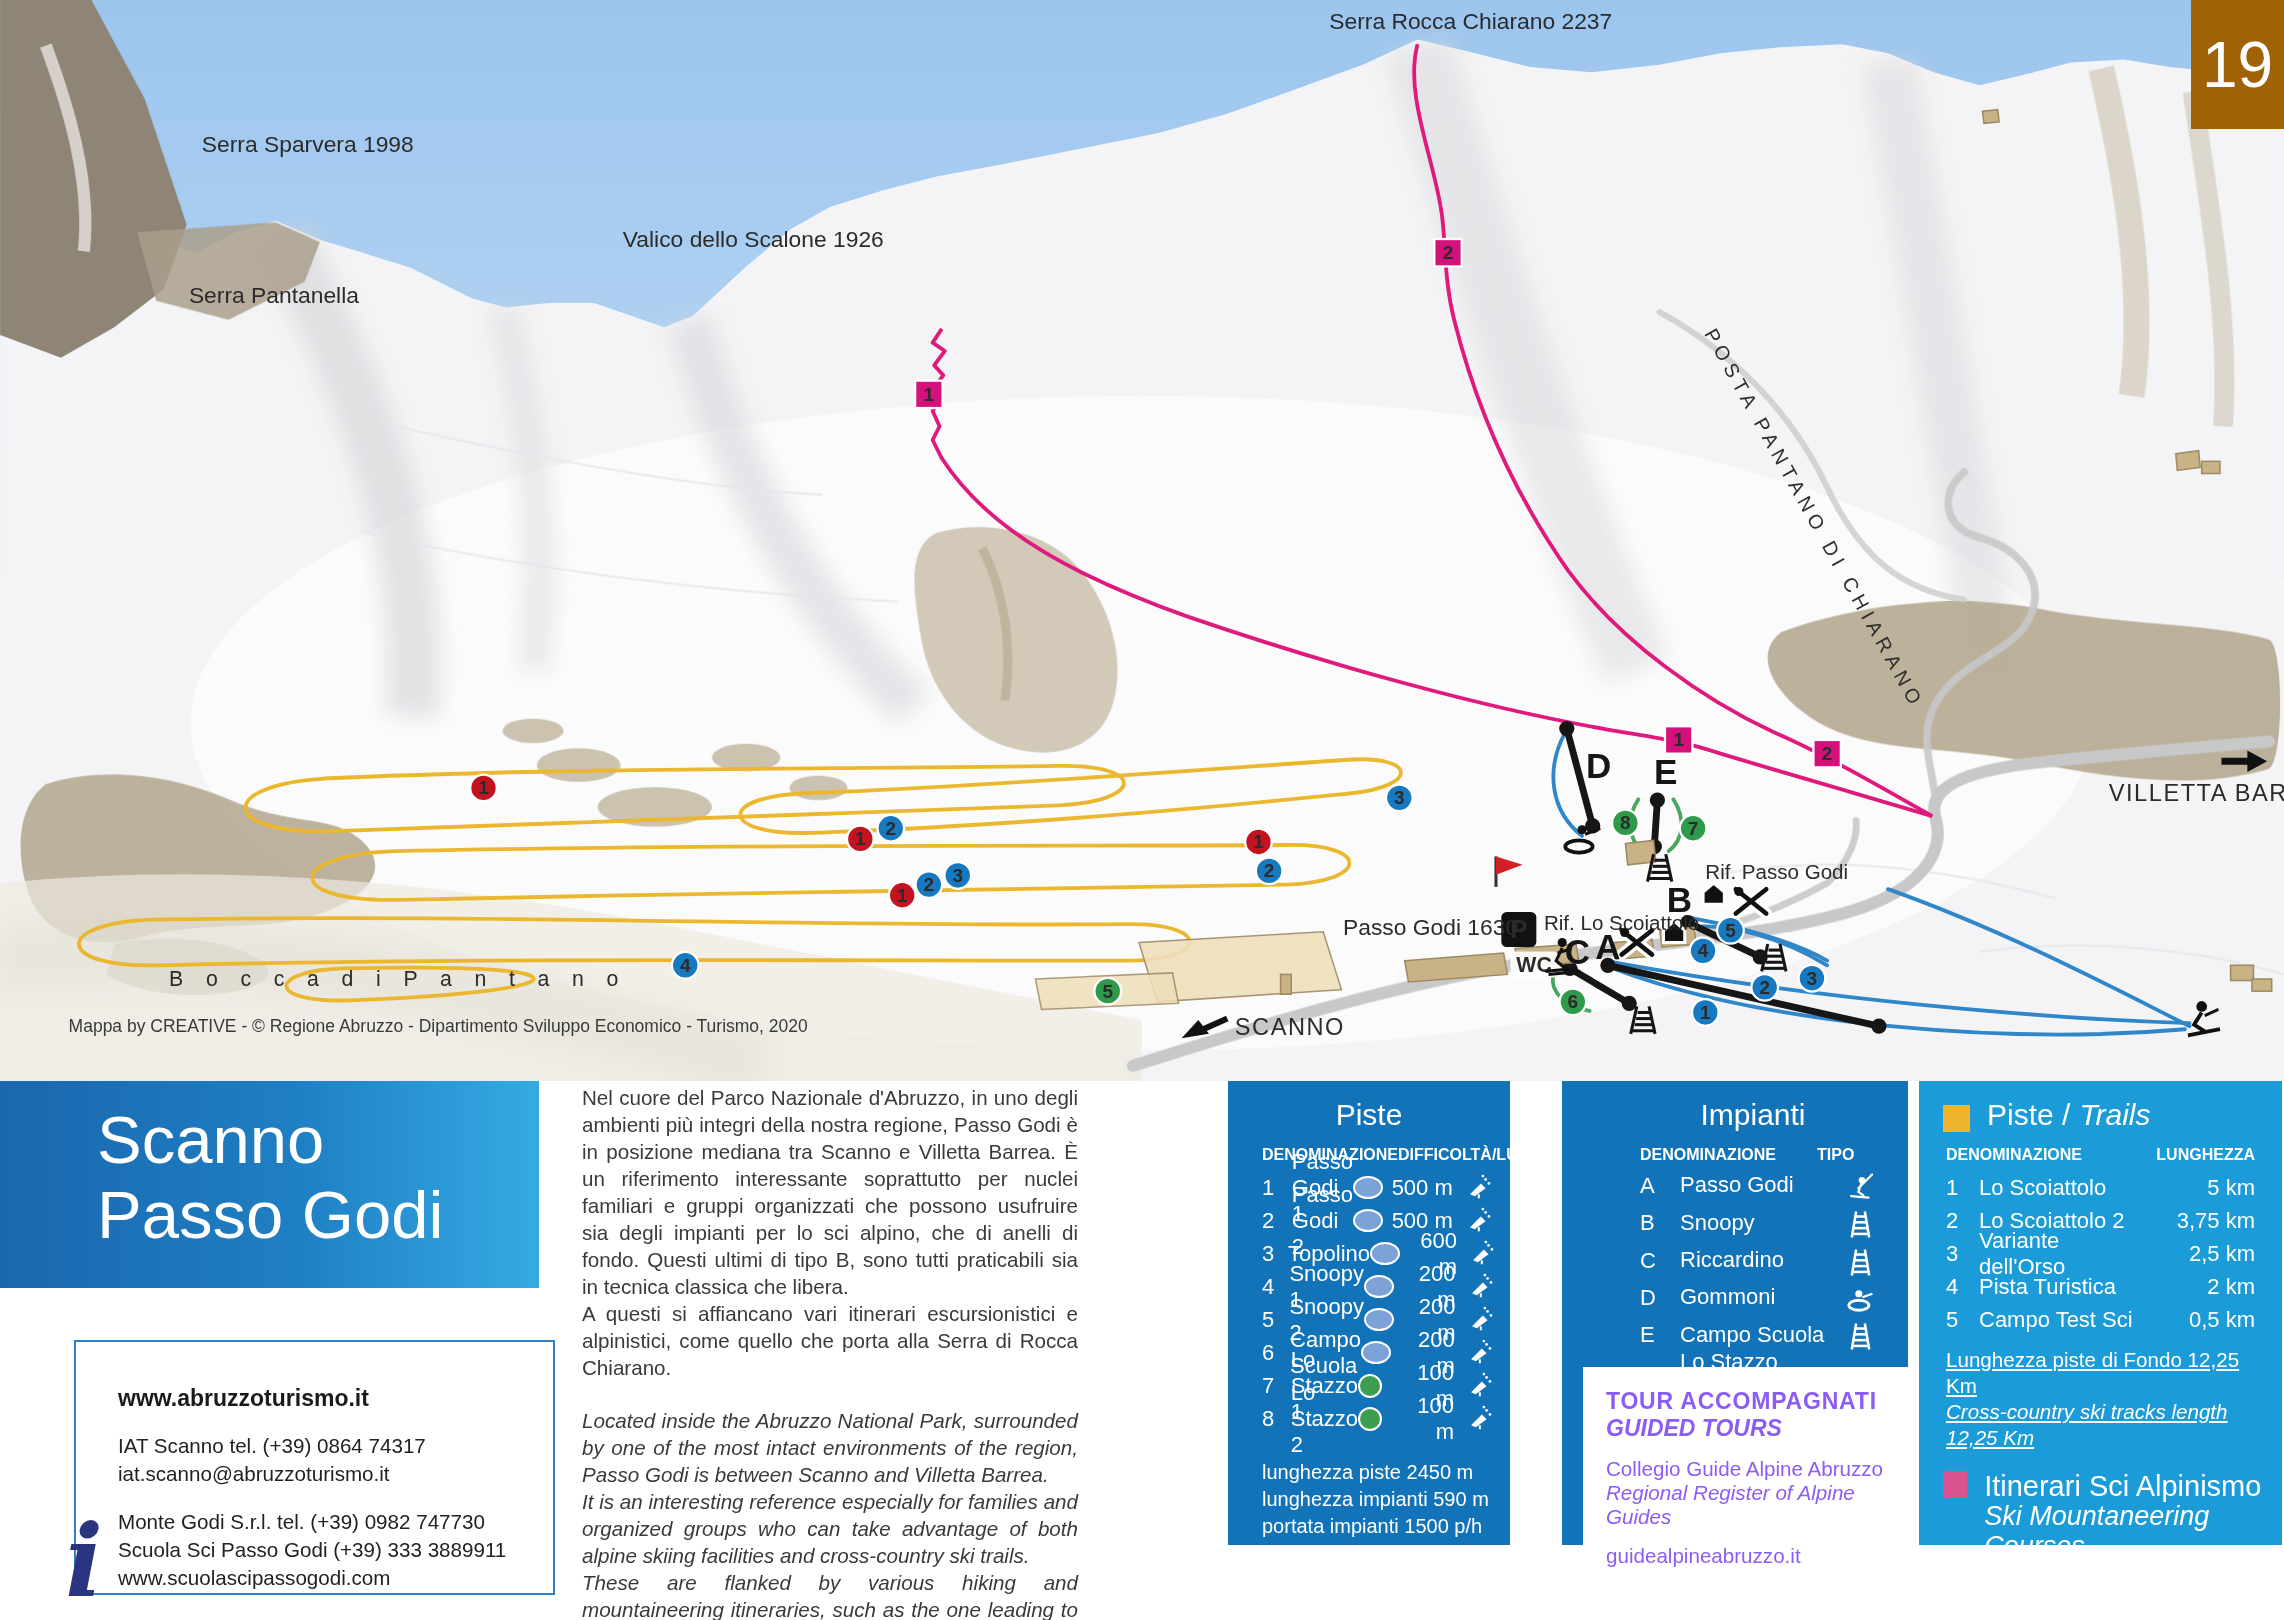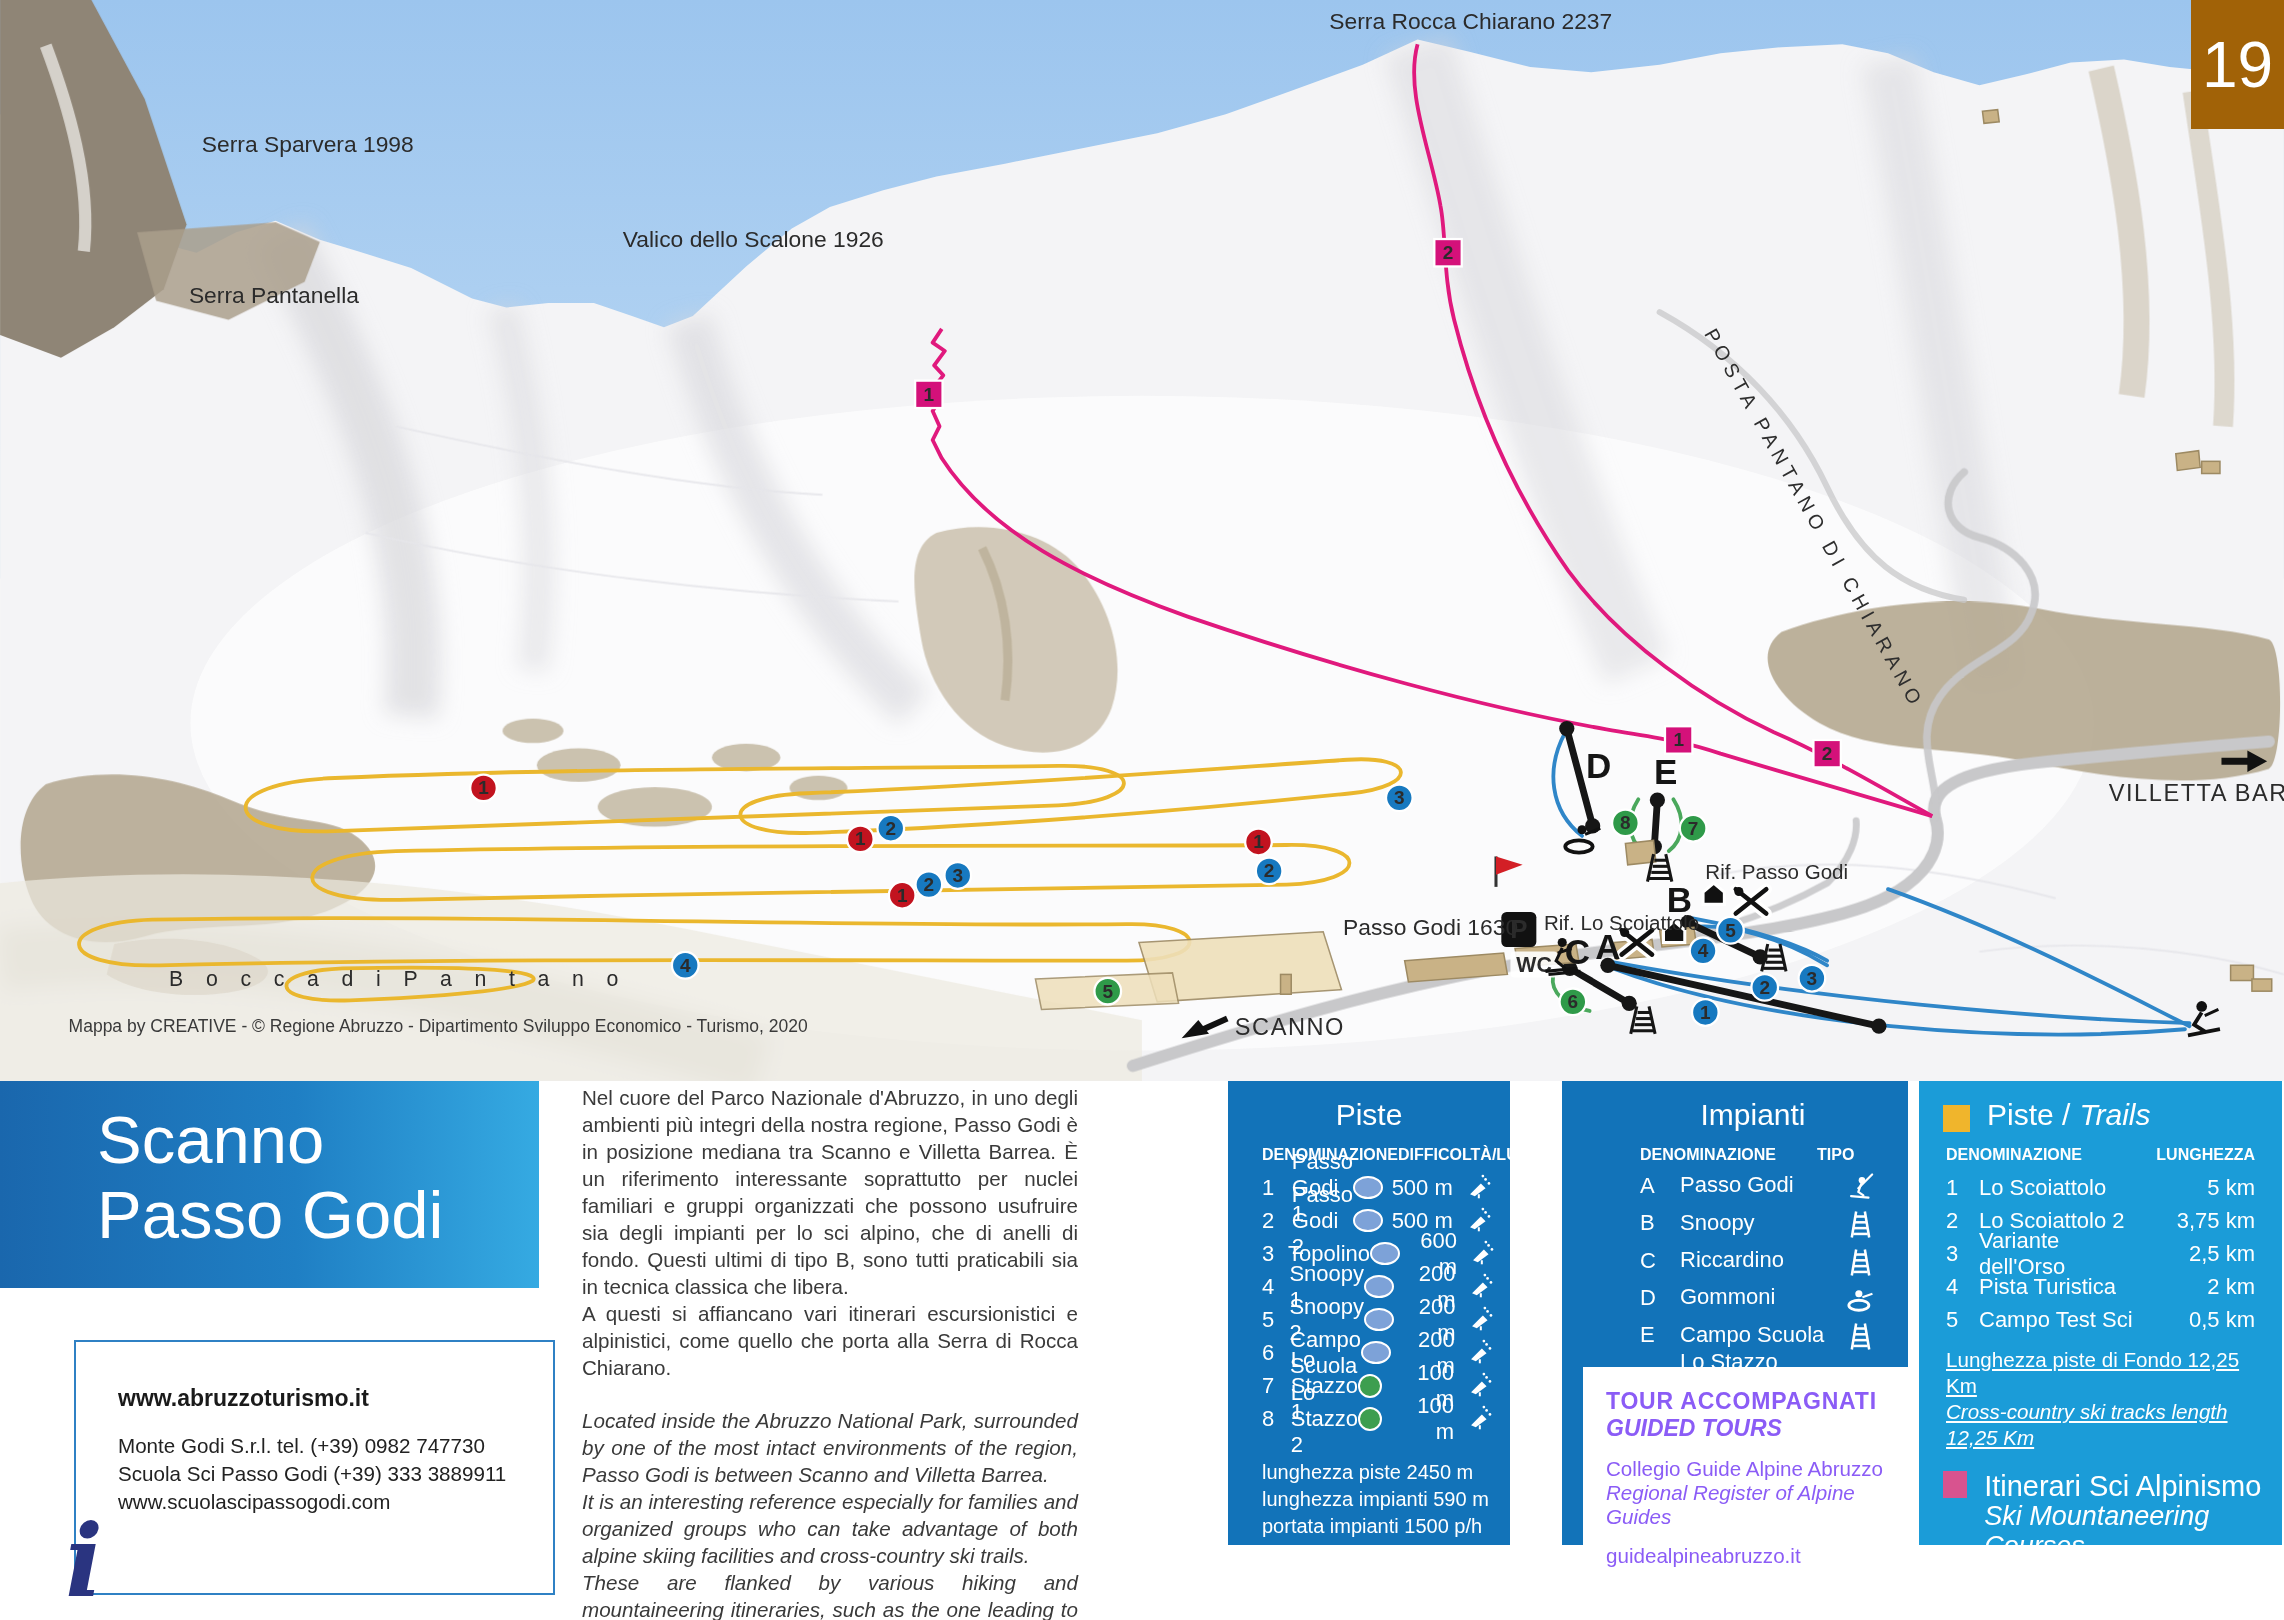--- a/index.html
+++ b/index.html
@@ -429,20 +429,24 @@
 
   <div class="title-panel">
     <div class="t t1">Scanno</div>
     <div class="t">Passo Godi</div>
   </div>
 
   <div class="info-box">
     <div class="info-site">www.abruzzoturismo.it</div>
     <div id="contact-lines">
         <div class="cgroup">
+          <div class="cline">IAT Scanno tel. (+39) 0864 74317</div>
+          <div class="cline">iat.scanno@abruzzoturismo.it</div>
+        </div>
+        <div class="cgroup">
           <div class="cline">Monte Godi S.r.l. tel. (+39) 0982 747730</div>
           <div class="cline">Scuola Sci Passo Godi (+39) 333 3889911</div>
           <div class="cline">www.scuolascipassogodi.com</div>
         </div>
       </div>
     <div class="info-i">i</div>
   </div>
 
   <div class="intro-text">
     <p class="it">Nel cuore del Parco Nazionale d'Abruzzo, in uno degli ambienti più integri della nostra regione, Passo Godi è in posizione mediana tra Scanno e Villetta Barrea. È un riferimento interessante soprattutto per nuclei familiari e gruppi organizzati che possono usufruire sia degli impianti per lo sci alpino, che di anelli di fondo. Questi ultimi di tipo B, sono tutti praticabili sia in tecnica classica che libera.

